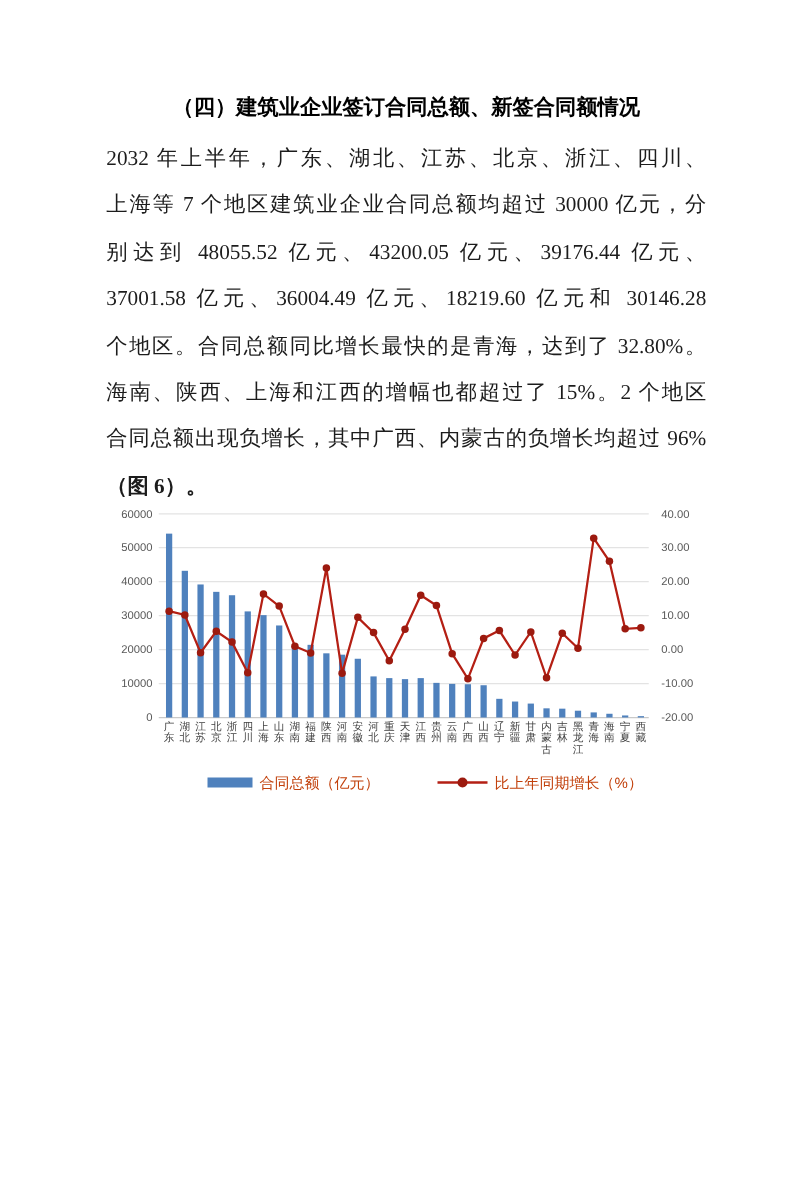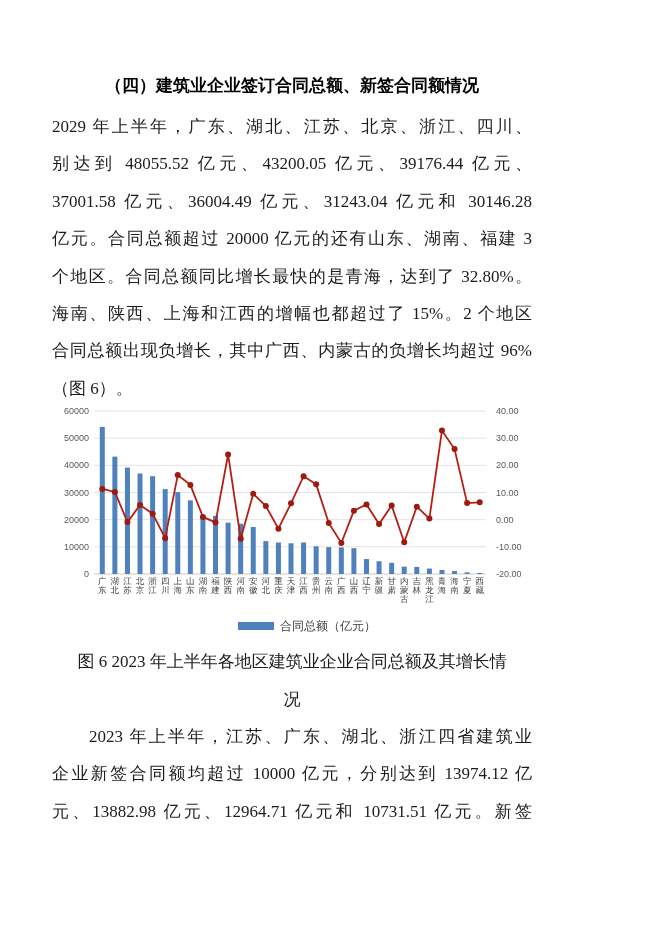--- a/index.html
+++ b/index.html
@@ -2,63 +2,63 @@
 <html lang="zh"><head>
 <meta charset="utf-8">
 <style>
   html,body{margin:0;padding:0;}
   body{
     width:647px;height:951px;background:#ffffff;overflow:hidden;
     font-family:"Liberation Serif","DejaVu Serif",serif;
     color:#1c1c1c;
   }
   .page{width:647px;height:951px;position:relative;background:#fff;}
-  .content{padding:72px 82px 0 52px;width:480px;}
+  .content{padding:72px 82px 0 85px;width:480px;}
   .heading{
     font-size:17px;font-weight:bold;text-align:center;
     line-height:28px;margin:0;color:#000;white-space:nowrap;
   }
   .para{margin-top:8px;}
   .tline{
     font-size:17px;line-height:37.4px;white-space:nowrap;
     text-align:justify;text-align-last:justify;
   }
-  .tline.no-just{text-align-last:left;}
+  .tline.no-just{text-align-last:left;font-weight:bold;}
   .tline.indent{padding-left:37px;}
   .tline.center{text-align:center;text-align-last:center;}
   .chart-wrap{margin-top:0;}
   #chart-svg{display:block;margin-left:0;}
   #chart-svg text{font-family:"Liberation Sans","DejaVu Sans",sans-serif;}
   .legend{
     display:flex;justify-content:center;align-items:center;gap:46px;
     height:18px;margin-top:2px;margin-left:30px;
     font-family:"Liberation Sans","DejaVu Sans",sans-serif;
-    font-size:12px;color:#404040;text-align:right;
+    font-size:12px;color:#c2410c;text-align:right;
   }
   .legend-item{display:flex;align-items:center;gap:6px;}
   .swatch-bar{display:inline-block;width:36px;height:8px;}
   .swatch-line{display:inline-block;position:relative;width:40px;height:2px;}
   .swatch-line .dot{
     position:absolute;left:16px;top:-3px;width:8px;height:8px;border-radius:50%;
   }
   .caption-block{margin-top:8px;}
 </style>
 </head>
 <body>
 
 <div class="page">
   <div class="content">
 
     <h1 class="heading">（四）建筑业企业签订合同总额、新签合同额情况</h1>
 
     <div class="para">
-      <div class="tline">2029 年上半年，广东、湖北、江苏、北京、浙江、四川、</div>
+      <div class="tline">2032 年上半年，广东、湖北、江苏、北京、浙江、四川、</div>
+      <div class="tline">上海等 7 个地区建筑业企业合同总额均超过 30000 亿元，分</div>
       <div class="tline">别达到 48055.52 亿元、43200.05 亿元、39176.44 亿元、</div>
-      <div class="tline">37001.58 亿元、36004.49 亿元、31243.04 亿元和 30146.28</div>
-      <div class="tline">亿元。合同总额超过 20000 亿元的还有山东、湖南、福建 3</div>
+      <div class="tline">37001.58 亿元、36004.49 亿元、18219.60 亿元和 30146.28</div>
       <div class="tline">个地区。合同总额同比增长最快的是青海，达到了 32.80%。</div>
       <div class="tline">海南、陕西、上海和江西的增幅也都超过了 15%。2 个地区</div>
       <div class="tline">合同总额出现负增长，其中广西、内蒙古的负增长均超过 96%</div>
       <div class="tline no-just">（图 6）。</div>
     </div>
 
     <div class="chart-wrap">
       <svg id="chart-svg" width="485" height="208" viewBox="0 0 485 208">
           <line x1="42" x2="434" y1="167" y2="167" stroke="#c9c9c9" stroke-width="1"></line>
           <text x="37" y="170" text-anchor="end" font-size="9" fill="#595959">0</text>
@@ -174,25 +174,24 @@
           <text x="389.96774193548384" y="177" text-anchor="middle" font-size="8.5" fill="#3f3f3f"><tspan x="389.96774193548384" dy="0">青</tspan><tspan x="389.96774193548384" dy="9.2">海</tspan></text>
           <text x="402.5483870967742" y="177" text-anchor="middle" font-size="8.5" fill="#3f3f3f"><tspan x="402.5483870967742" dy="0">海</tspan><tspan x="402.5483870967742" dy="9.2">南</tspan></text>
           <text x="415.1290322580645" y="177" text-anchor="middle" font-size="8.5" fill="#3f3f3f"><tspan x="415.1290322580645" dy="0">宁</tspan><tspan x="415.1290322580645" dy="9.2">夏</tspan></text>
           <text x="427.7096774193548" y="177" text-anchor="middle" font-size="8.5" fill="#3f3f3f"><tspan x="427.7096774193548" dy="0">西</tspan><tspan x="427.7096774193548" dy="9.2">藏</tspan></text>
         </svg>
       <div class="legend">
         <div class="legend-item">
           <span class="swatch-bar" style="background: rgb(79, 129, 189);"></span>
           <span>合同总额（亿元）</span>
         </div>
+        <div class="legend-item">
+          <span class="swatch-line" style="background: rgb(180, 31, 20);">
+              <i class="dot" style="background: rgb(156, 26, 15);"></i>
+            </span>
+          <span>比上年同期增长（%）</span>
+        </div>
       </div>
     </div>
 
-    <div class="caption-block">
-      <div class="tline center">图 6 2023 年上半年各地区建筑业企业合同总额及其增长情</div>
-      <div class="tline center">况</div>
-      <div class="tline indent">2023 年上半年，江苏、广东、湖北、浙江四省建筑业</div>
-      <div class="tline">企业新签合同额均超过 10000 亿元，分别达到 13974.12 亿</div>
-      <div class="tline">元、13882.98 亿元、12964.71 亿元和 10731.51 亿元。新签</div>
-    </div>
 
   </div>
 </div>
 
 </body></html>

